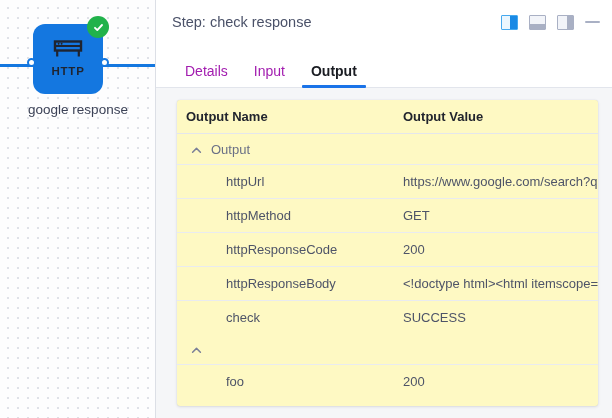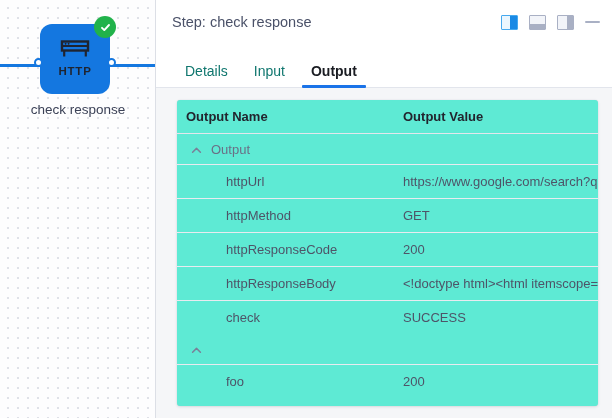--- a/index.html
+++ b/index.html
@@ -36,21 +36,21 @@
   .wire {
     position: absolute;
     left: 0;
     top: 64px;
     width: 156px;
     height: 3px;
     background: #1477e0;
   }
   .node-wrap {
     position: absolute;
-    left: 40px;
+    left: 33px;
     top: 24px;
     width: 70px;
     height: 70px;
   }
   .node {
     position: absolute;
     left: 0;
     top: 0;
     width: 70px;
     height: 70px;
@@ -181,21 +181,21 @@
     flex: 0 0 44px;
     display: flex;
     align-items: flex-end;
     padding-left: 16px;
     border-bottom: 1px solid #e2e5ec;
     box-sizing: border-box;
   }
   .tab {
     position: relative;
     font-size: 14px;
-    color: #0f766e;
+    color: #a21caf;
     padding: 0 13px 9px 13px;
     white-space: nowrap;
     line-height: 1;
   }
   .tab.active {
     color: #1a1c22;
     font-weight: bold;
   }
   .tab.active::after {
     content: "";
@@ -209,21 +209,21 @@
   }
 
   .panel-body {
     flex: 1 1 auto;
     background: #f5f6f8;
     padding: 12px 14px 12px 21px;
     box-sizing: border-box;
     overflow: hidden;
   }
   .card {
-    background: #5eead4;
+    background: #fef9c3;
     border-radius: 3px;
     box-shadow: 0 1px 3px rgba(40,46,70,0.13), 0 0 1px rgba(40,46,70,0.16);
     height: 100%;
     box-sizing: border-box;
     padding: 0 0 0 0;
     overflow: hidden;
   }
   table.out-table {
     width: 100%;
     border-collapse: collapse;
@@ -304,21 +304,21 @@
       </div>
       <div class="port left"></div>
       <div class="port right"></div>
       <div class="badge">
         <svg width="13" height="13" viewBox="0 0 13 13" fill="none">
           <path d="M3 6.8 L5.3 9.1 L10 4" stroke="#ffffff" stroke-width="1.9" stroke-linecap="round" stroke-linejoin="round"></path>
         </svg>
       </div>
     </div>
 
-    <div class="node-label">check response</div>
+    <div class="node-label">google response</div>
     <div class="canvas-divider"></div>
   </div>
 
   <div class="panel">
 
     <div class="panel-header">
       <div class="panel-title">Step: check response</div>
       <div class="header-actions">
         <div class="layout-icon li-split active">
             <span class="fill"></span>

